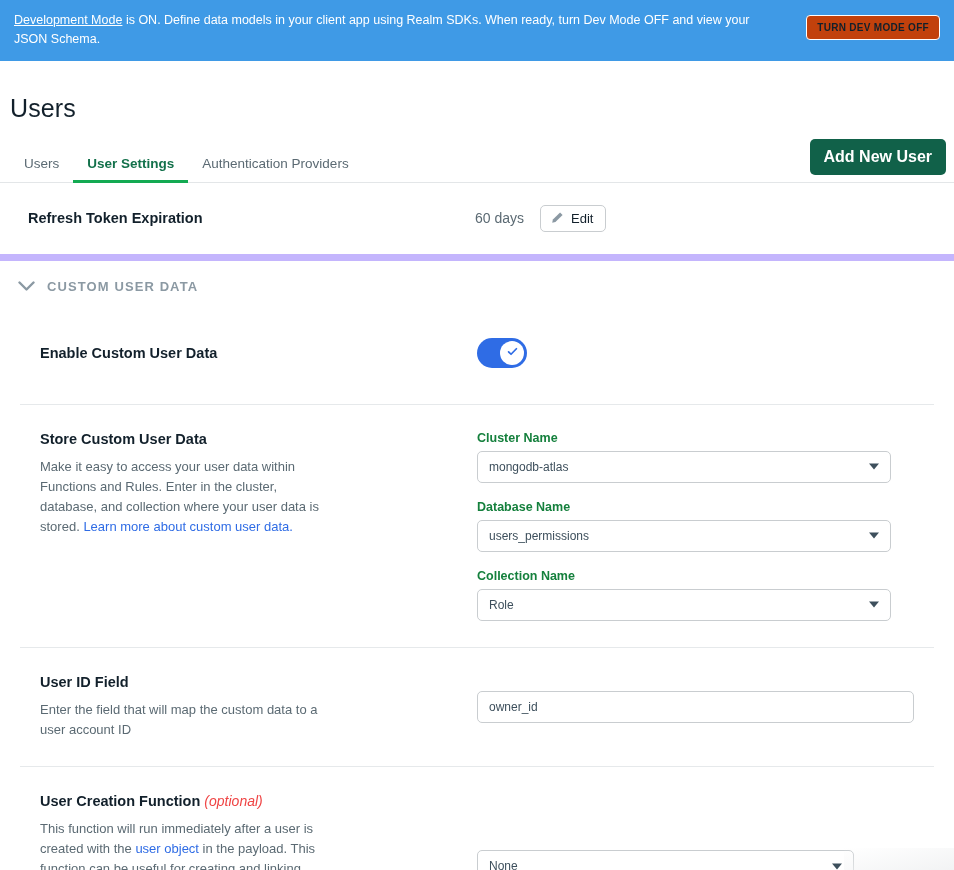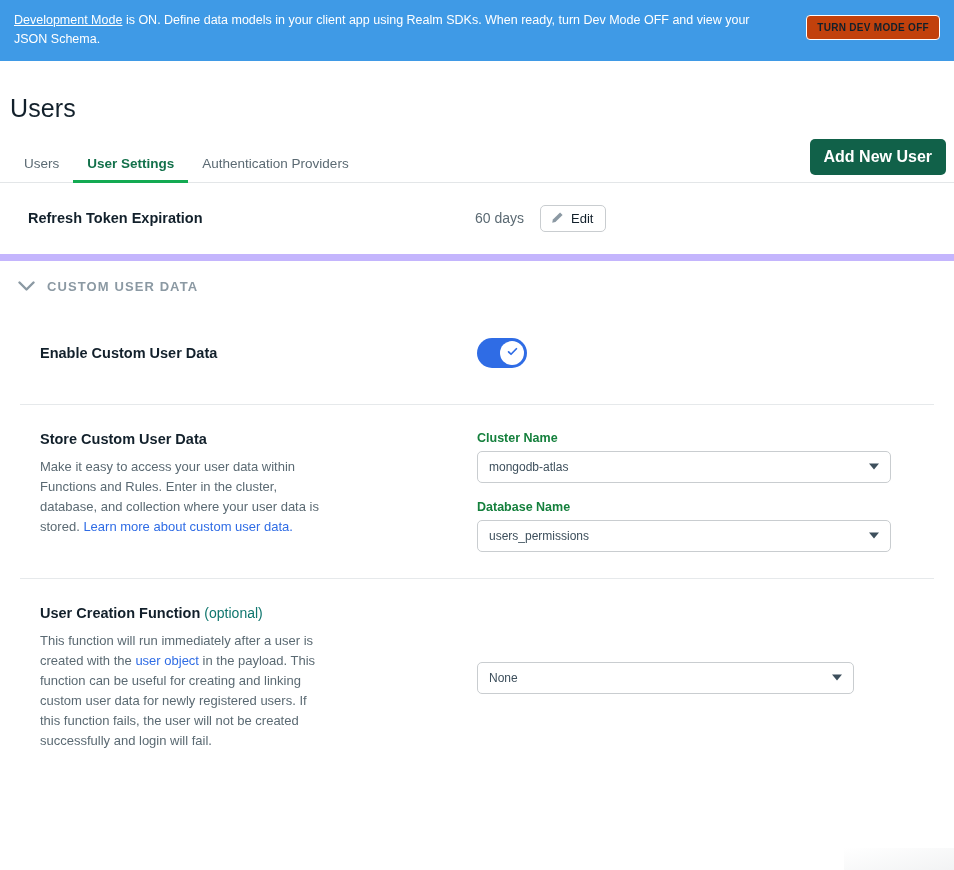--- a/index.html
+++ b/index.html
@@ -152,21 +152,22 @@
   .row-left { flex: 0 0 437px; padding-right: 26px; }
   .row-right { flex: 1; }
   .row-title {
     font-size: 14.5px;
     font-weight: 700;
     color: #12202b;
     margin-bottom: 10px;
   }
   .optional {
     font-weight: 400;
-    color: #0f766e;
+    font-style: italic;
+    color: #ef4444;
     font-size: 14px;
   }
   .row-desc {
     font-size: 13px;
     line-height: 1.55;
     color: #5b6a73;
     max-width: 280px;
   }
   .inline-link { color: #2f6ce5; text-decoration: none; }
 
@@ -331,24 +332,46 @@
         <div class="select-box">
           <span>users_permissions</span>
           <span class="caret">
             <svg width="10" height="7" viewBox="0 0 10 7">
                 <path d="M0 0.5h10L5 6.5z" fill="#3d4f5c"></path>
               </svg>
           </span>
         </div>
       </div>
 
-
-    </div>
-  </div>
-
+      <div class="field">
+        <div class="field-label">Collection Name</div>
+        <div class="select-box">
+          <span>Role</span>
+          <span class="caret">
+            <svg width="10" height="7" viewBox="0 0 10 7">
+                <path d="M0 0.5h10L5 6.5z" fill="#3d4f5c"></path>
+              </svg>
+          </span>
+        </div>
+      </div>
+
+    </div>
+  </div>
+
+  <div class="row divider-top row-userid">
+    <div class="row-left">
+      <div class="row-title">User ID Field</div>
+      <div class="row-desc">Enter the field that will map the custom data to a user account ID</div>
+    </div>
+    <div class="row-right">
+      <div class="text-box">
+        <span>owner_id</span>
+      </div>
+    </div>
+  </div>
 
   <div class="row divider-top row-ucf">
     <div class="row-left">
       <div class="row-title">
         <span>User Creation Function</span>
         <span class="optional">(optional)</span>
       </div>
       <div class="row-desc">
         <span>This function will run immediately after a user is created with the </span><a class="inline-link" href="#">user object</a><span> in the payload. This function can be useful for creating and linking custom user data for newly registered users. If this function fails, the user will not be created successfully and login will fail.</span>
       </div>

